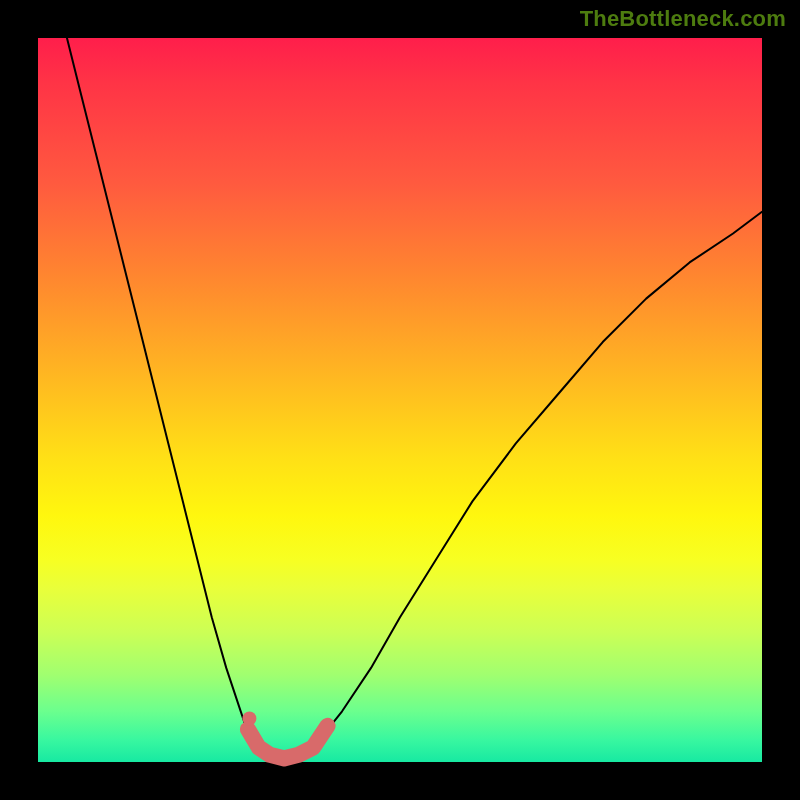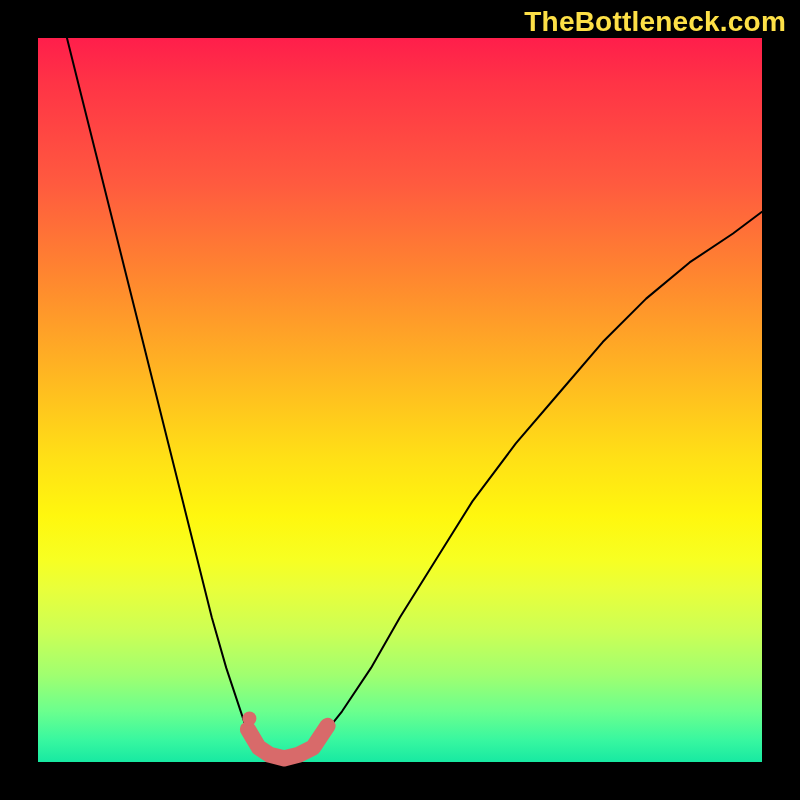--- a/index.html
+++ b/index.html
@@ -41,23 +41,23 @@
       #6bff8e 93%,
       #38f7a0 97%,
       #17e9a2 100%
     );
   }
   .watermark {
     position: absolute;
     top: 6px;
     right: 14px;
     font-family: Arial, Helvetica, sans-serif;
-    font-size: 28px;
+    font-size: 22px;
     font-weight: 600;
-    color: #fde047;
+    color: #4d7c0f;
     letter-spacing: 0.2px;
     user-select: none;
   }
   svg.curves {
     position: absolute;
     left: 38px;
     top: 38px;
     width: 724px;
     height: 724px;
     overflow: visible;

